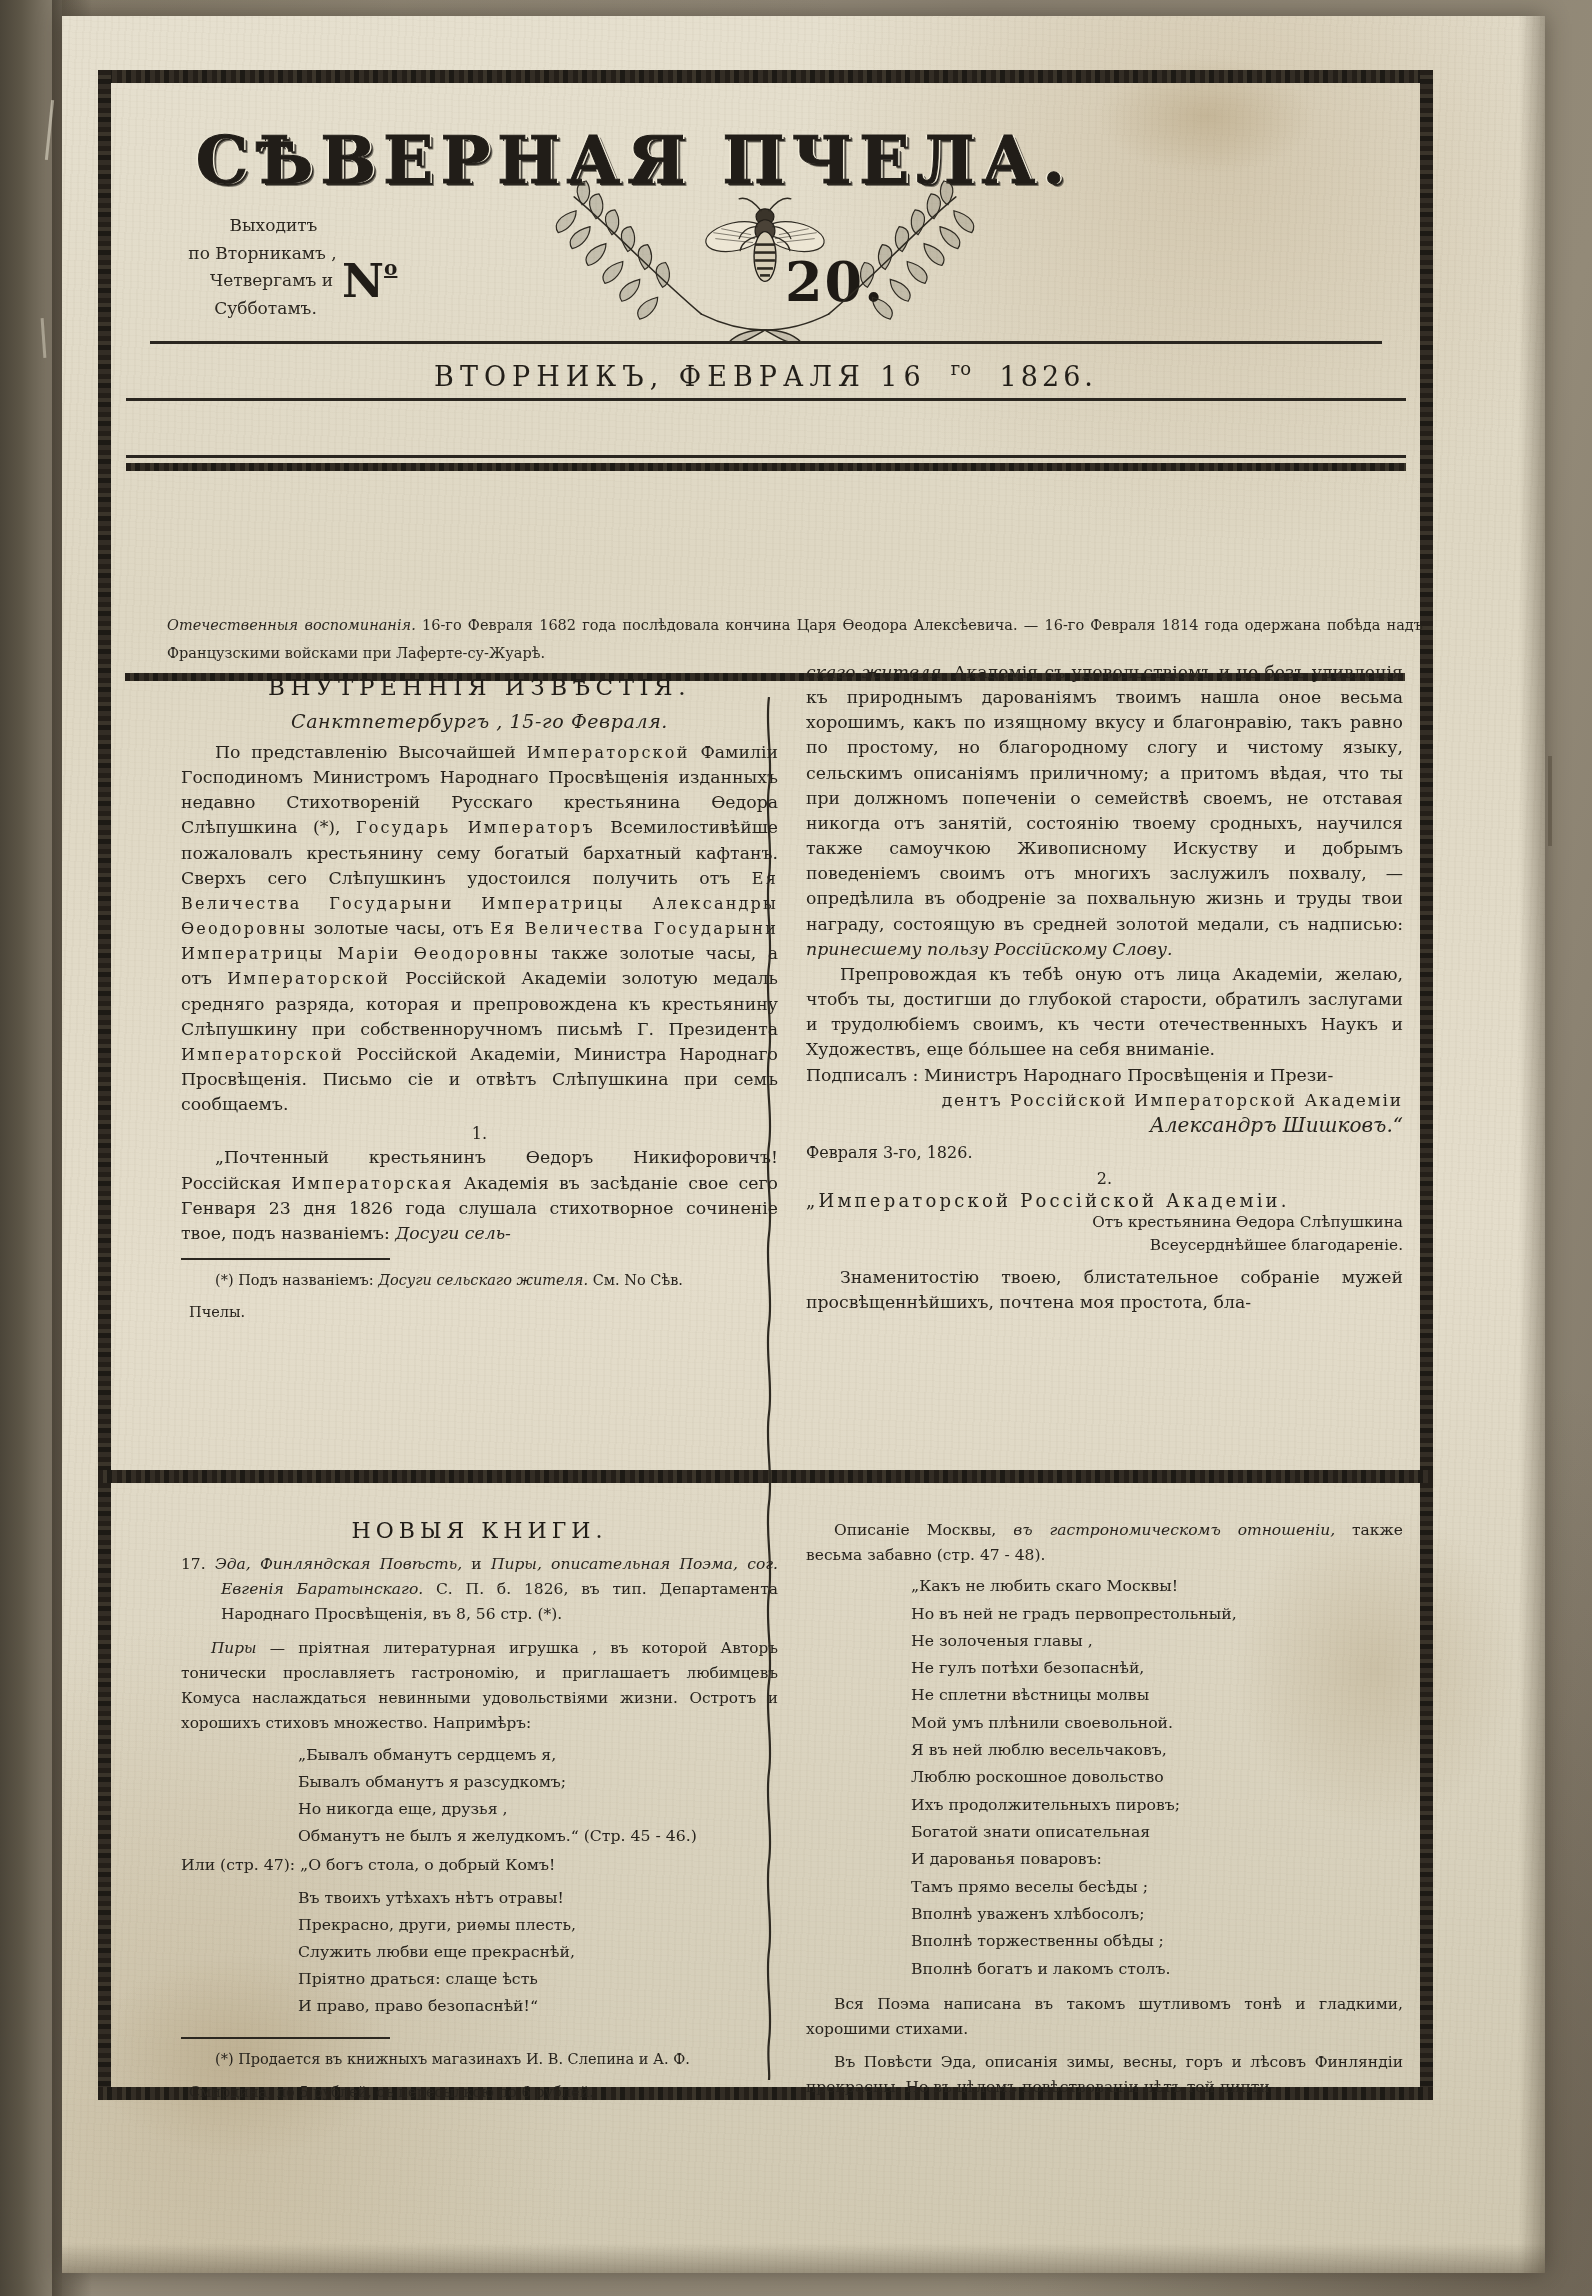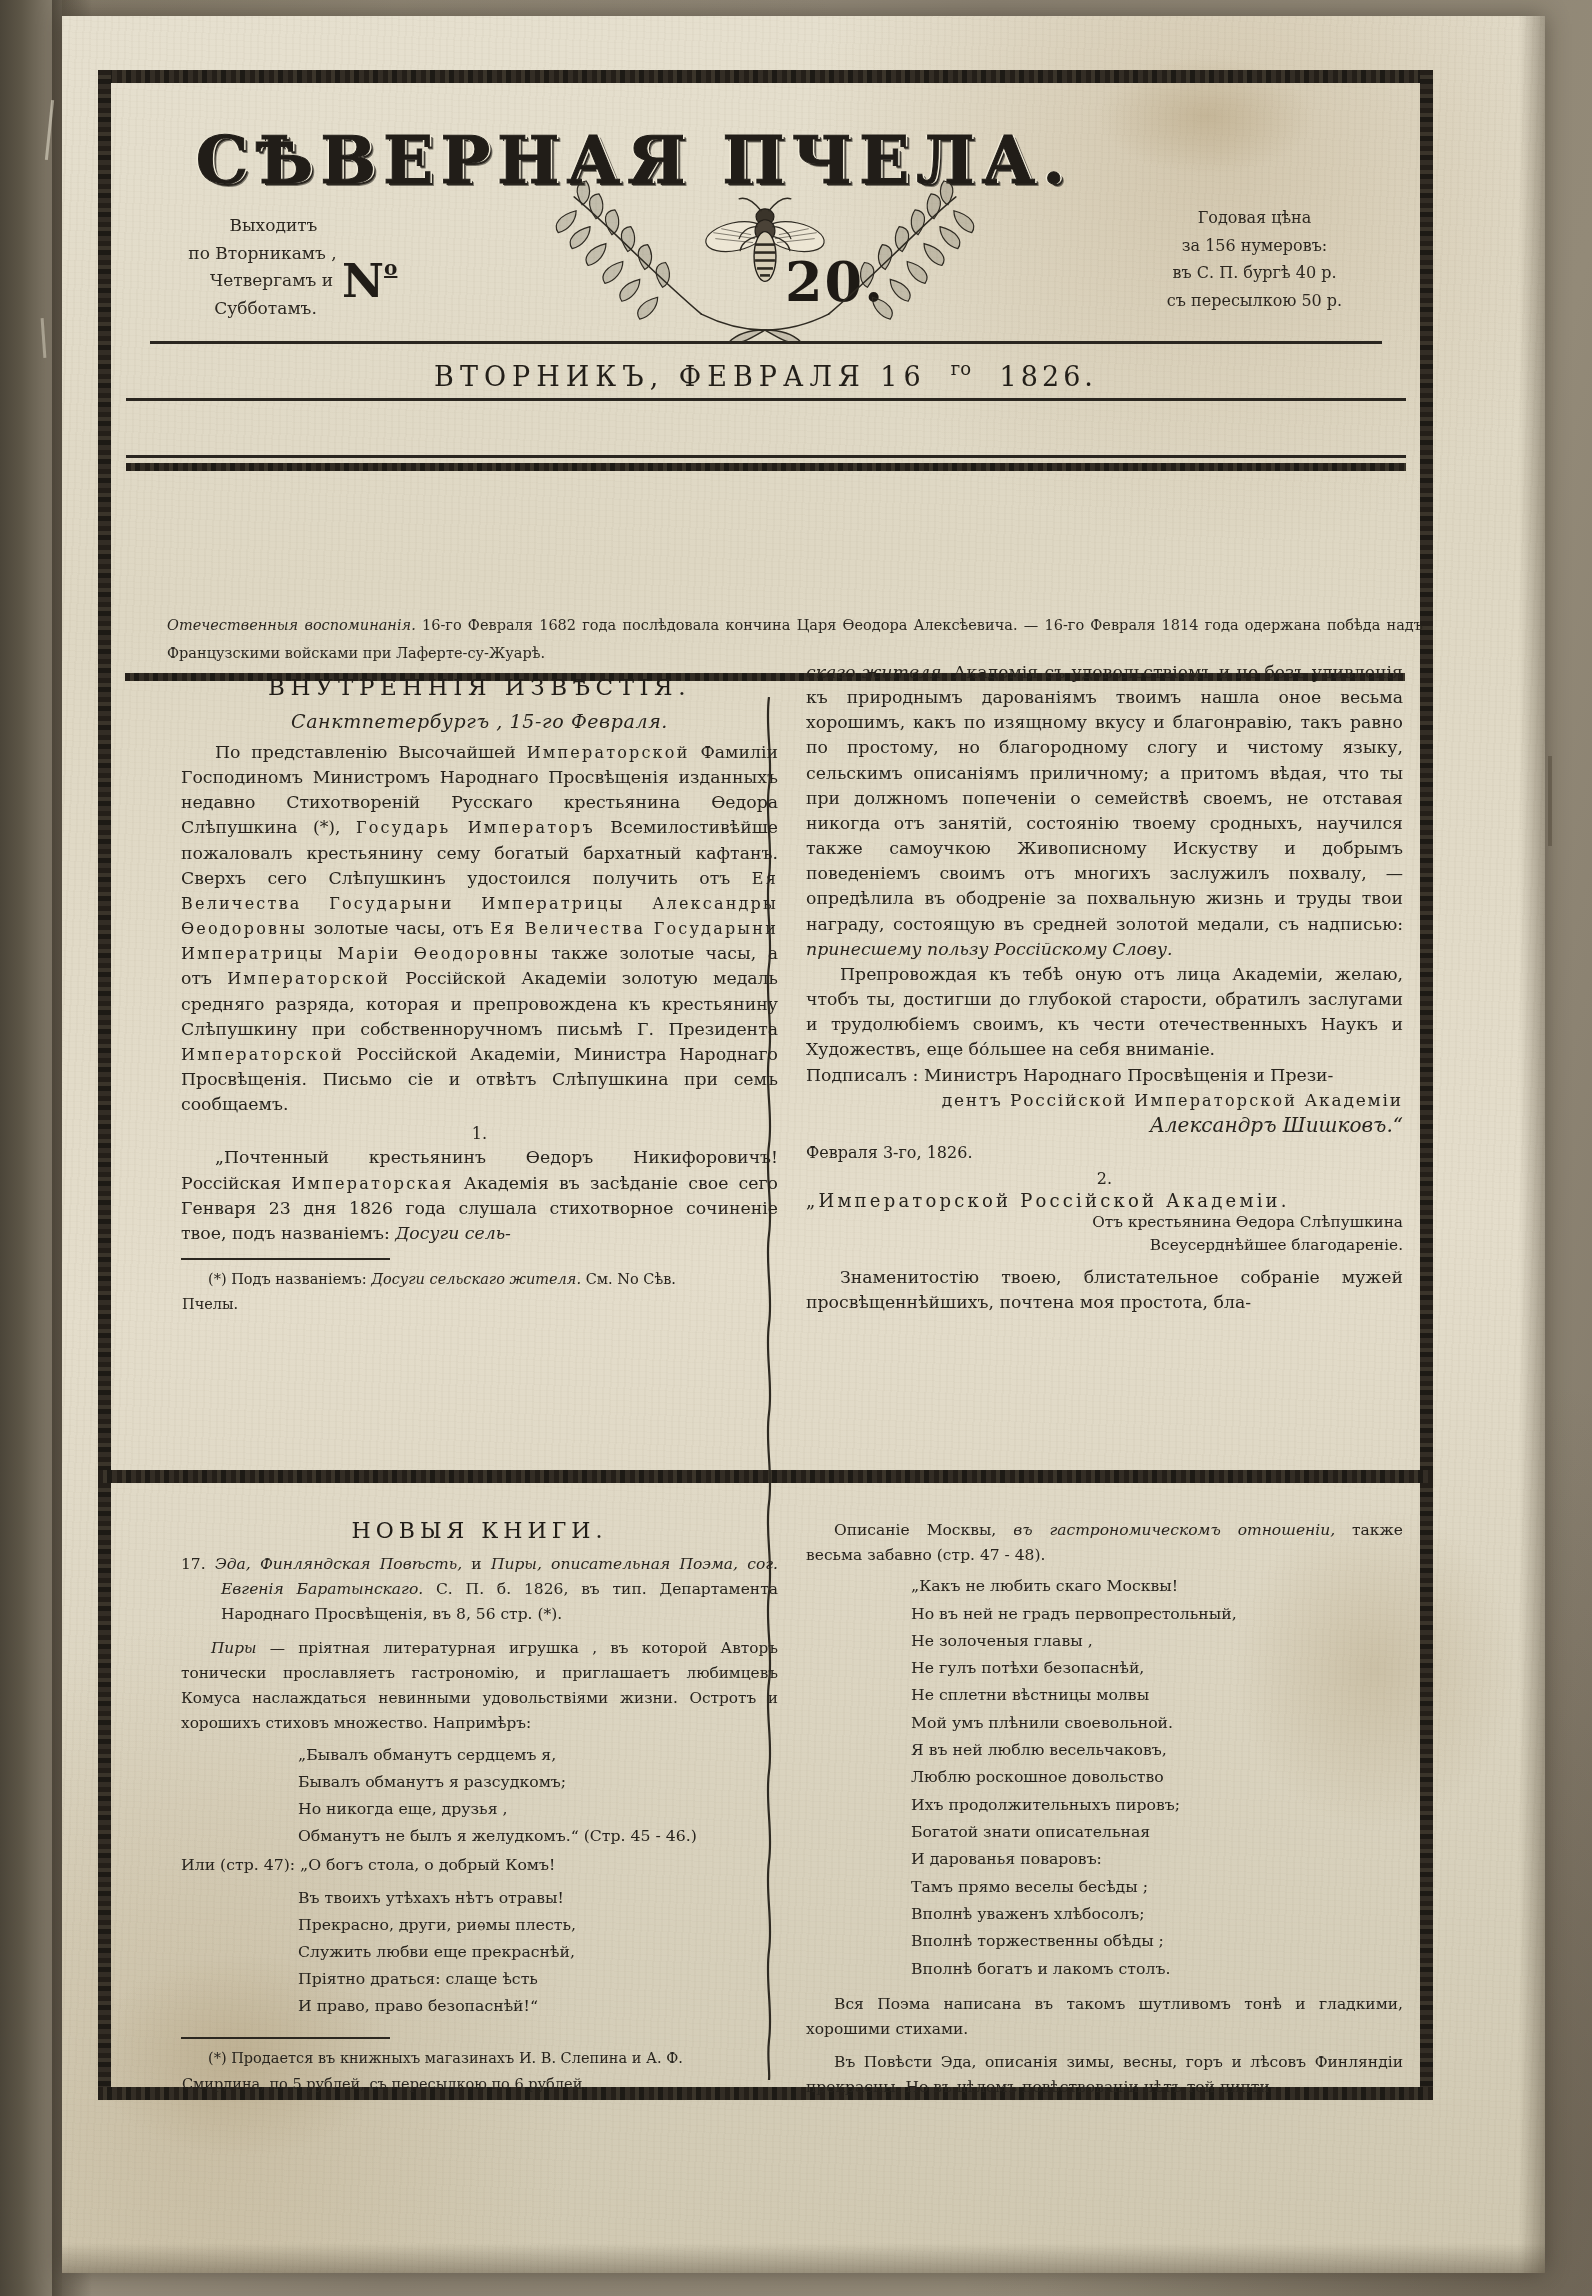--- a/index.html
+++ b/index.html
@@ -238,21 +238,21 @@
   .sig-1 { text-align: right; font-size: 17px; line-height:1.45; letter-spacing:1.8px;}
   .sig-2 { text-align: right; font-style: italic; font-size: 20px; margin-top:1px;}
   .small-line { font-size: 16px; margin-top: 6px; }
   .addr-line { text-align: right; font-size: 15.3px; line-height: 1.5; }
 
   .fnrule {
     width: 209px; height: 2px; background: #2b2720;
     margin: 12px 0 7px 0;
   }
   p.fn {
-    margin: 1px;
+    margin: 8px;
     font-size: 14.5px;
     line-height: 1.68;
     text-align: justify;
     text-indent: 26px;
   }
   p.fn.cont { text-indent: 0; }
 
   .bk-head {
     text-align: center;
     font-size: 22px;
@@ -352,26 +352,20 @@
 
     <div id="nameplate">СѢВЕРНАЯ ПЧЕЛА.</div>
 
     <div id="freq">
       <div>Выходитъ</div>
       <div>по Вторникамъ ,</div>
       <div>Четвергамъ и</div>
       <div>Субботамъ.</div>
     </div>
 
-    <div id="price">
-      <div>Годовая цѣна</div>
-      <div>за 156 нумеровъ:</div>
-      <div>въ С. П. бургѣ 40 р.</div>
-      <div>съ пересылкою 50 р.</div>
-    </div>
 
     <div id="issue-no">
       N<sup>o</sup>
     </div>
     <div id="issue-num">20.</div>
 
     <div id="vignette">
       <svg viewBox="0 0 500 170" width="498" height="169">
         <g fill="none" stroke="#2e2a22" stroke-width="1.5" stroke-linecap="round">
 

